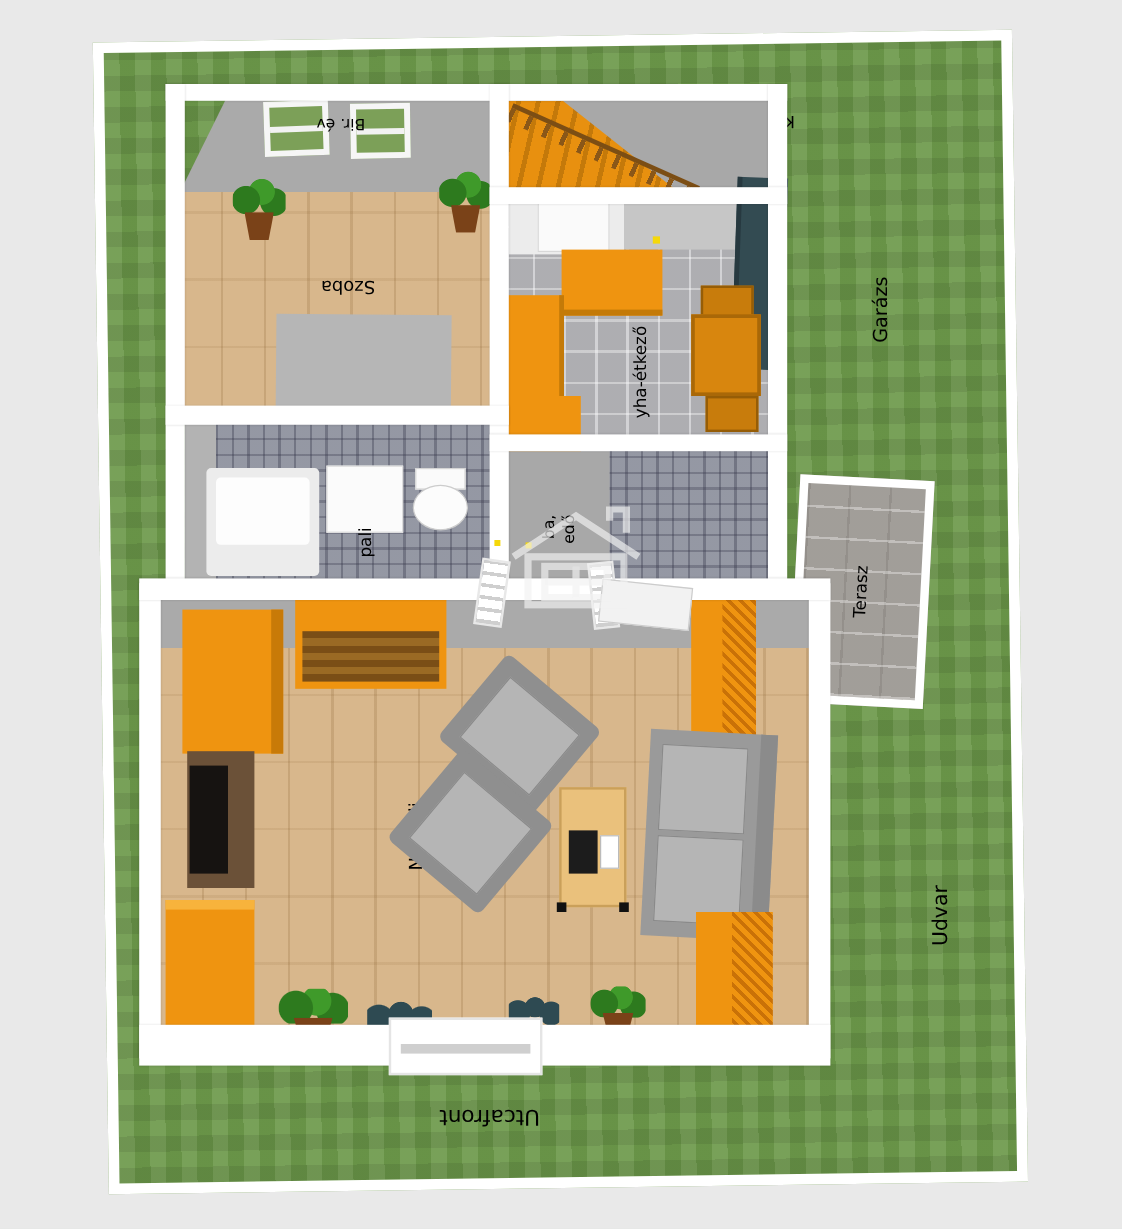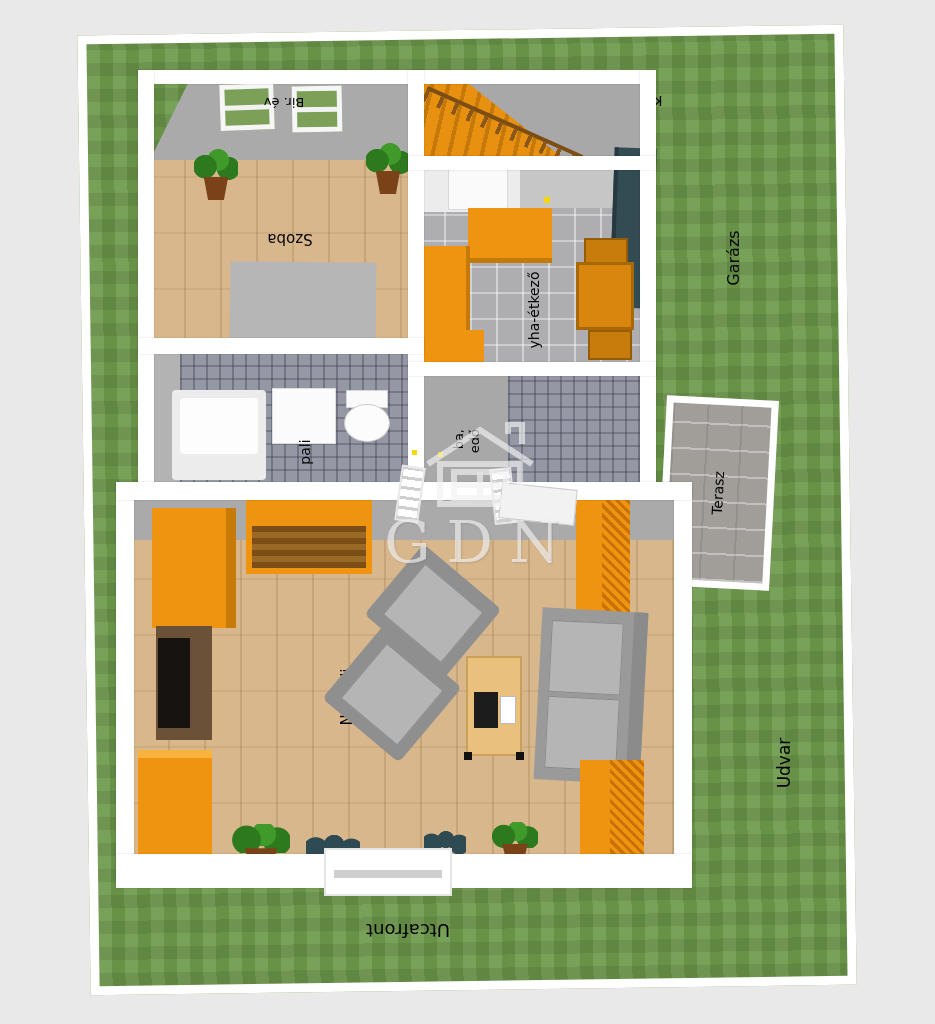--- a/index.html
+++ b/index.html
@@ -234,16 +234,15 @@
   <div class="abs wm" style="left:370px;top:420px;width:220px;height:160px;">
     <svg style="position:absolute;left:50px;top:2px;" width="120" height="86" viewBox="0 0 120 86">
       <g fill="none" stroke="rgba(242,242,242,0.85)" stroke-width="6">
         <path d="M8 42 L60 8 L112 42"></path>
         <path d="M88 12 L88 2 L102 2 L102 22"></path>
         <rect x="20" y="42" width="80" height="40"></rect>
         <rect x="34" y="50" width="52" height="26"></rect>
         <path d="M60 50 L60 76 M34 63 L86 63"></path>
       </g>
     </svg>
-    <div class="abs wm-text" style="left:0;top:88px;width:220px;text-align:center;"><span>GDN</span></div>
   </div>
 
 </div>
 
 </body></html>

